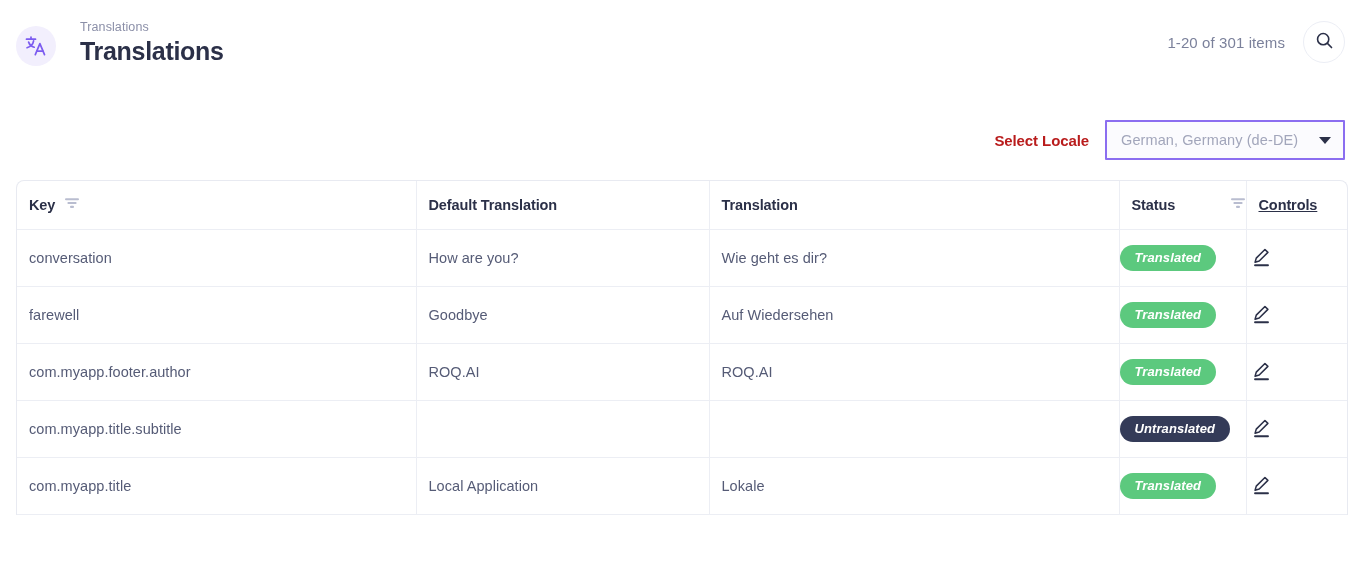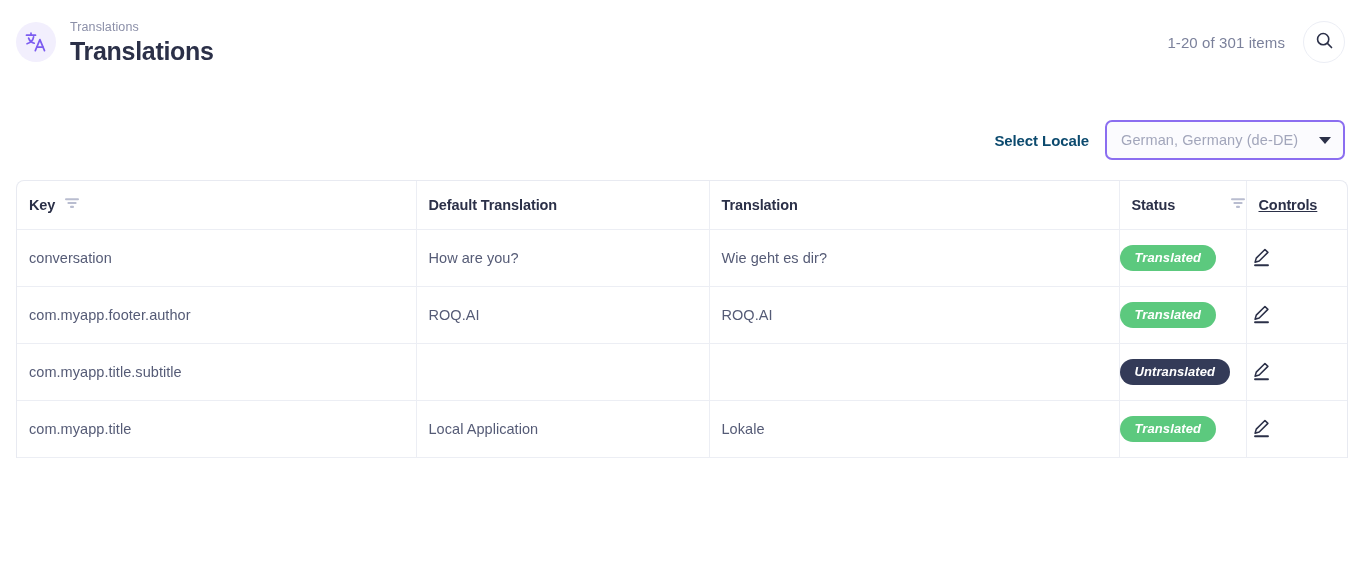--- a/index.html
+++ b/index.html
@@ -14,22 +14,22 @@
   
   .page-header {
     position: relative;
     height: 84px;
     padding: 0 20px 0 16px;
     display: flex;
     align-items: center;
   }
   .brand {
     display: flex;
-    align-items: center;
-    gap: 14px;
+    align-items: flex-end;
+    gap: 24px;
   }
   .brand-logo {
     width: 40px; height: 40px;
     border-radius: 50%;
     background: #f2effd;
     display: flex;
     align-items: center;
     justify-content: center;
     flex: 0 0 auto;
   }
@@ -79,28 +79,28 @@
     align-items: center;
     justify-content: flex-end;
     gap: 16px;
     padding: 0 20px 0 0;
     height: 56px;
     margin-top: 28px;
   }
   .locale-label {
     font-size: 15px;
     font-weight: 700;
-    color: #0c4a6e;
+    color: #b91c1c;
     letter-spacing: -.1px;
   }
   .locale-select {
     width: 240px;
     height: 40px;
     border: 2px solid #8b6ef0;
-    border-radius: 7px;
+    border-radius: 1px;
     background: #fbfbfe;
     display: flex;
     align-items: center;
     padding: 0 12px 0 14px;
     cursor: pointer;
   }
   .locale-value {
     font-size: 14.5px;
     color: #a2a6bb;
     letter-spacing: .1px;
@@ -298,20 +298,32 @@
           <td>Wie geht es dir?</td>
           <td class="center"><span class="badge badge-translated">Translated</span></td>
           <td class="center"><button class="edit-btn">
               <span><svg width="21" height="21" viewBox="0 0 22 22" fill="none" aria-hidden="true">
                   <path d="M14.6 3.6 17.7 6.7 8.6 15.8 4.3 17 5.5 12.7z" stroke="#2b3048" stroke-width="1.6" stroke-linejoin="round"></path>
                   <path d="M4.2 20.2h13.6" stroke="#2b3048" stroke-width="2" stroke-linecap="round"></path>
                 </svg></span>
             </button></td>
         </tr>
         <tr>
+          <td>farewell</td>
+          <td>Goodbye</td>
+          <td>Auf Wiedersehen</td>
+          <td class="center"><span class="badge badge-translated">Translated</span></td>
+          <td class="center"><button class="edit-btn">
+              <span><svg width="21" height="21" viewBox="0 0 22 22" fill="none" aria-hidden="true">
+                  <path d="M14.6 3.6 17.7 6.7 8.6 15.8 4.3 17 5.5 12.7z" stroke="#2b3048" stroke-width="1.6" stroke-linejoin="round"></path>
+                  <path d="M4.2 20.2h13.6" stroke="#2b3048" stroke-width="2" stroke-linecap="round"></path>
+                </svg></span>
+            </button></td>
+        </tr>
+        <tr>
           <td>com.myapp.footer.author</td>
           <td>ROQ.AI</td>
           <td>ROQ.AI</td>
           <td class="center"><span class="badge badge-translated">Translated</span></td>
           <td class="center"><button class="edit-btn">
               <span><svg width="21" height="21" viewBox="0 0 22 22" fill="none" aria-hidden="true">
                   <path d="M14.6 3.6 17.7 6.7 8.6 15.8 4.3 17 5.5 12.7z" stroke="#2b3048" stroke-width="1.6" stroke-linejoin="round"></path>
                   <path d="M4.2 20.2h13.6" stroke="#2b3048" stroke-width="2" stroke-linecap="round"></path>
                 </svg></span>
             </button></td>

